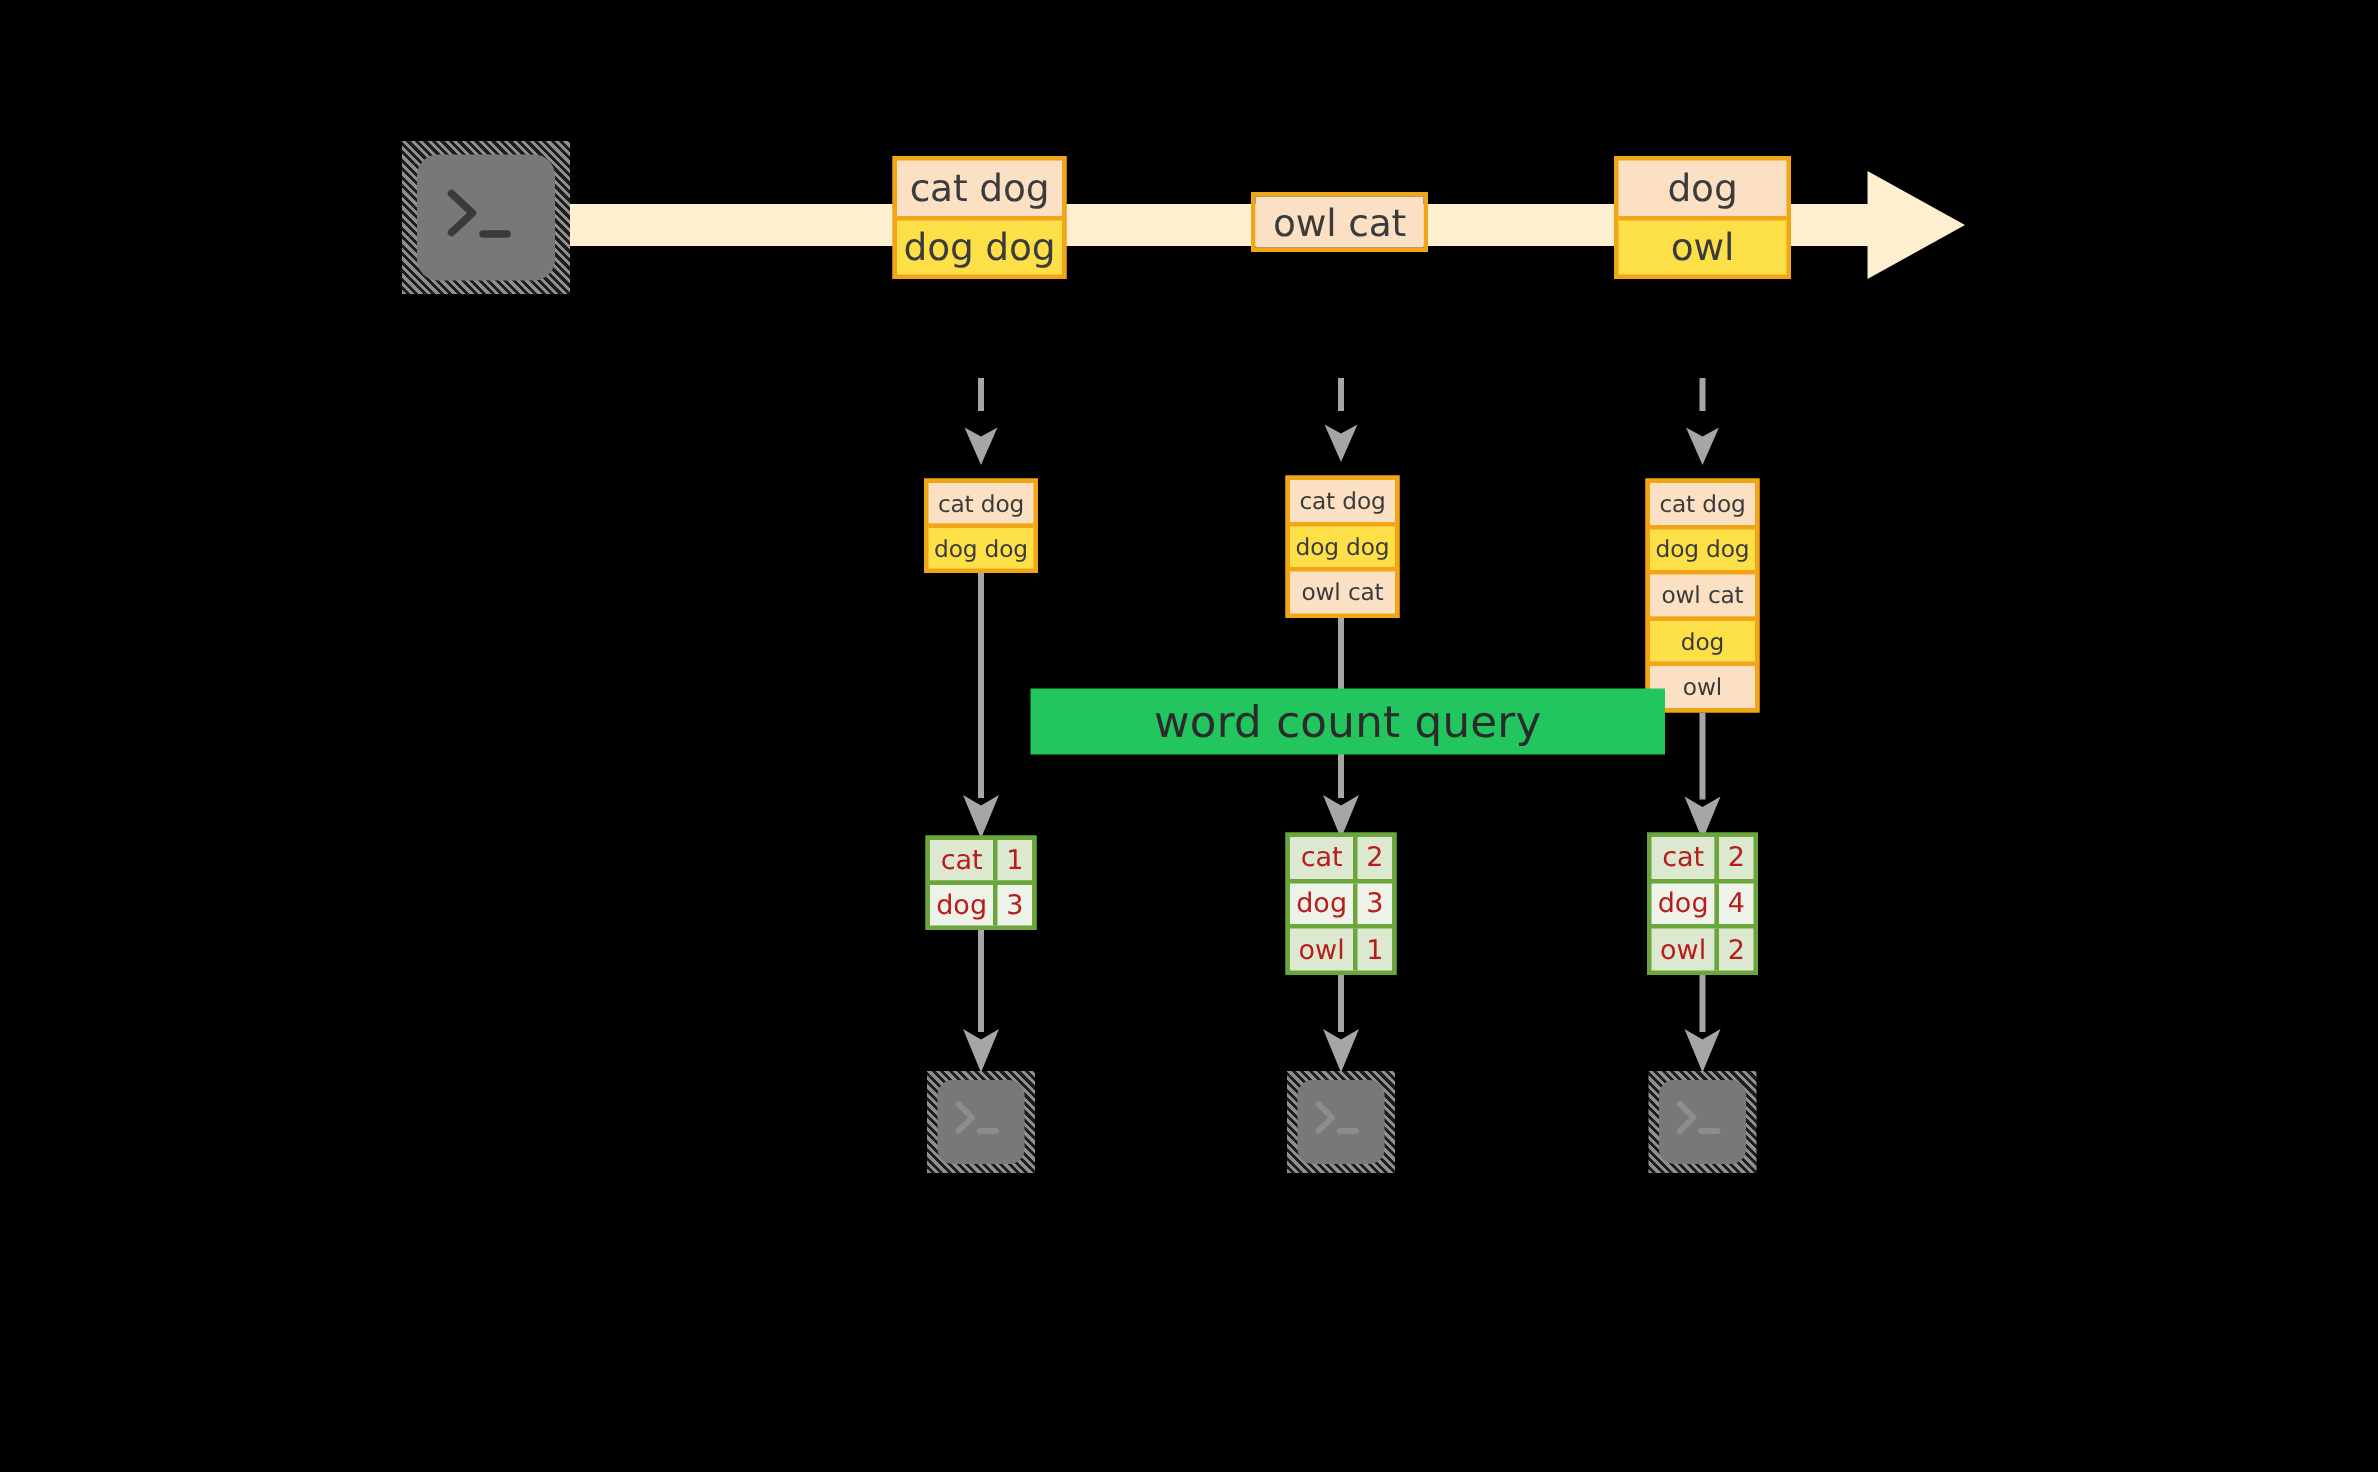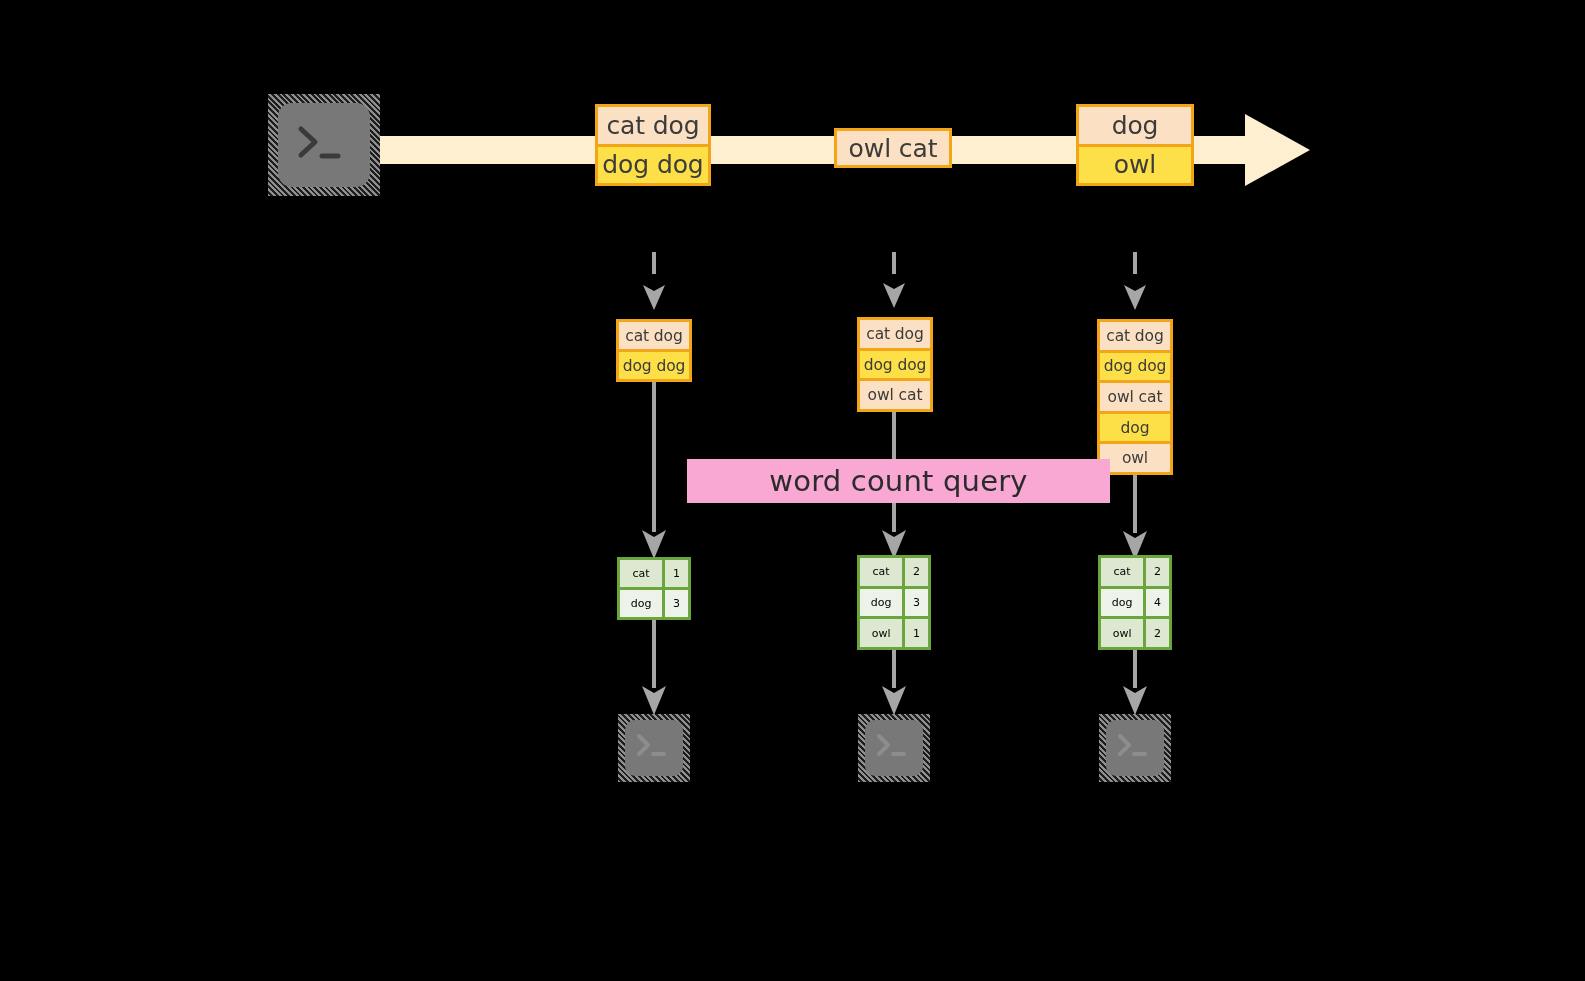--- a/index.html
+++ b/index.html
@@ -59,36 +59,36 @@
     background: #6aa63b;
     display: flex; flex-direction: column;
   }
   .gtab .grow {
     flex: 1 1 auto;
     display: flex;
   }
   .gtab .grow + .grow { border-top: 3px solid #6aa63b; }
   .gtab .gc {
     display: flex; align-items: center; justify-content: center;
-    font-size: 11px;
-    color: #000000;
+    font-size: 18px;
+    color: #b91c1c;
     white-space: nowrap;
   }
   .gtab .gc.key { width: 50px; }
   .gtab .gc.val { width: 30px; border-left: 3px solid #6aa63b; }
   .gtab .grow.sh-dark .gc  { background: #dde8d1; }
   .gtab .grow.sh-light .gc { background: #eef3e9; }
 
   
   .conn { position: absolute; }
 
   
   .banner {
     position: absolute;
-    background: #f9a8d4;
+    background: #22c55e;
     display: flex; align-items: center; justify-content: center;
   }
   .banner span {
     font-size: 29px;
     color: #2b2b2b;
     letter-spacing: 0.2px;
   }
 </style>
 </head>
 <body>

